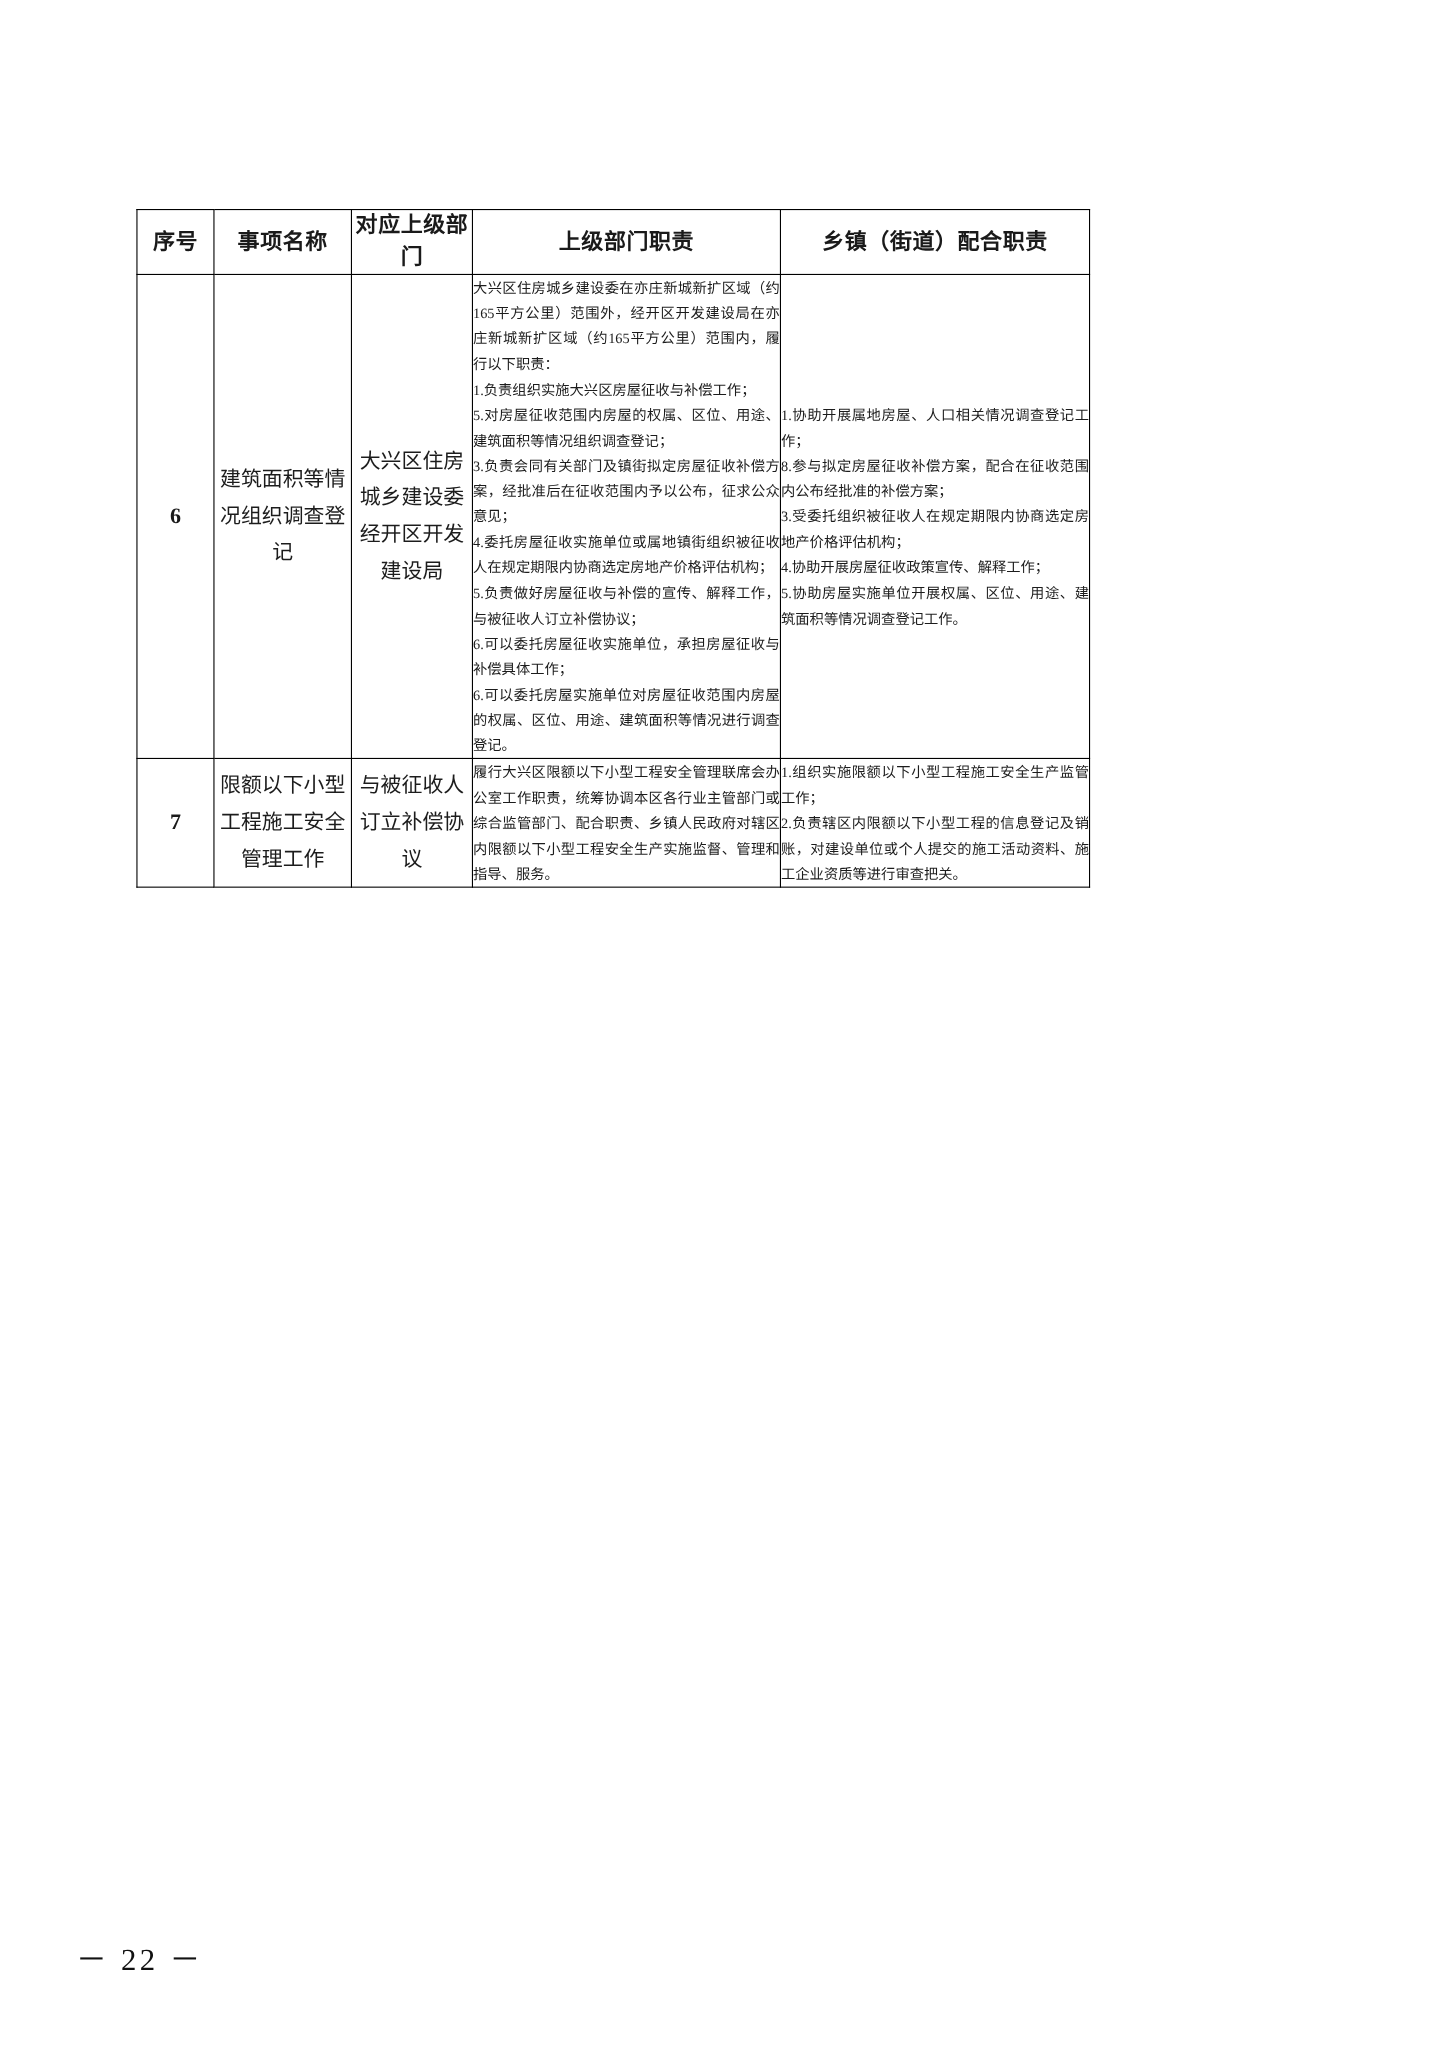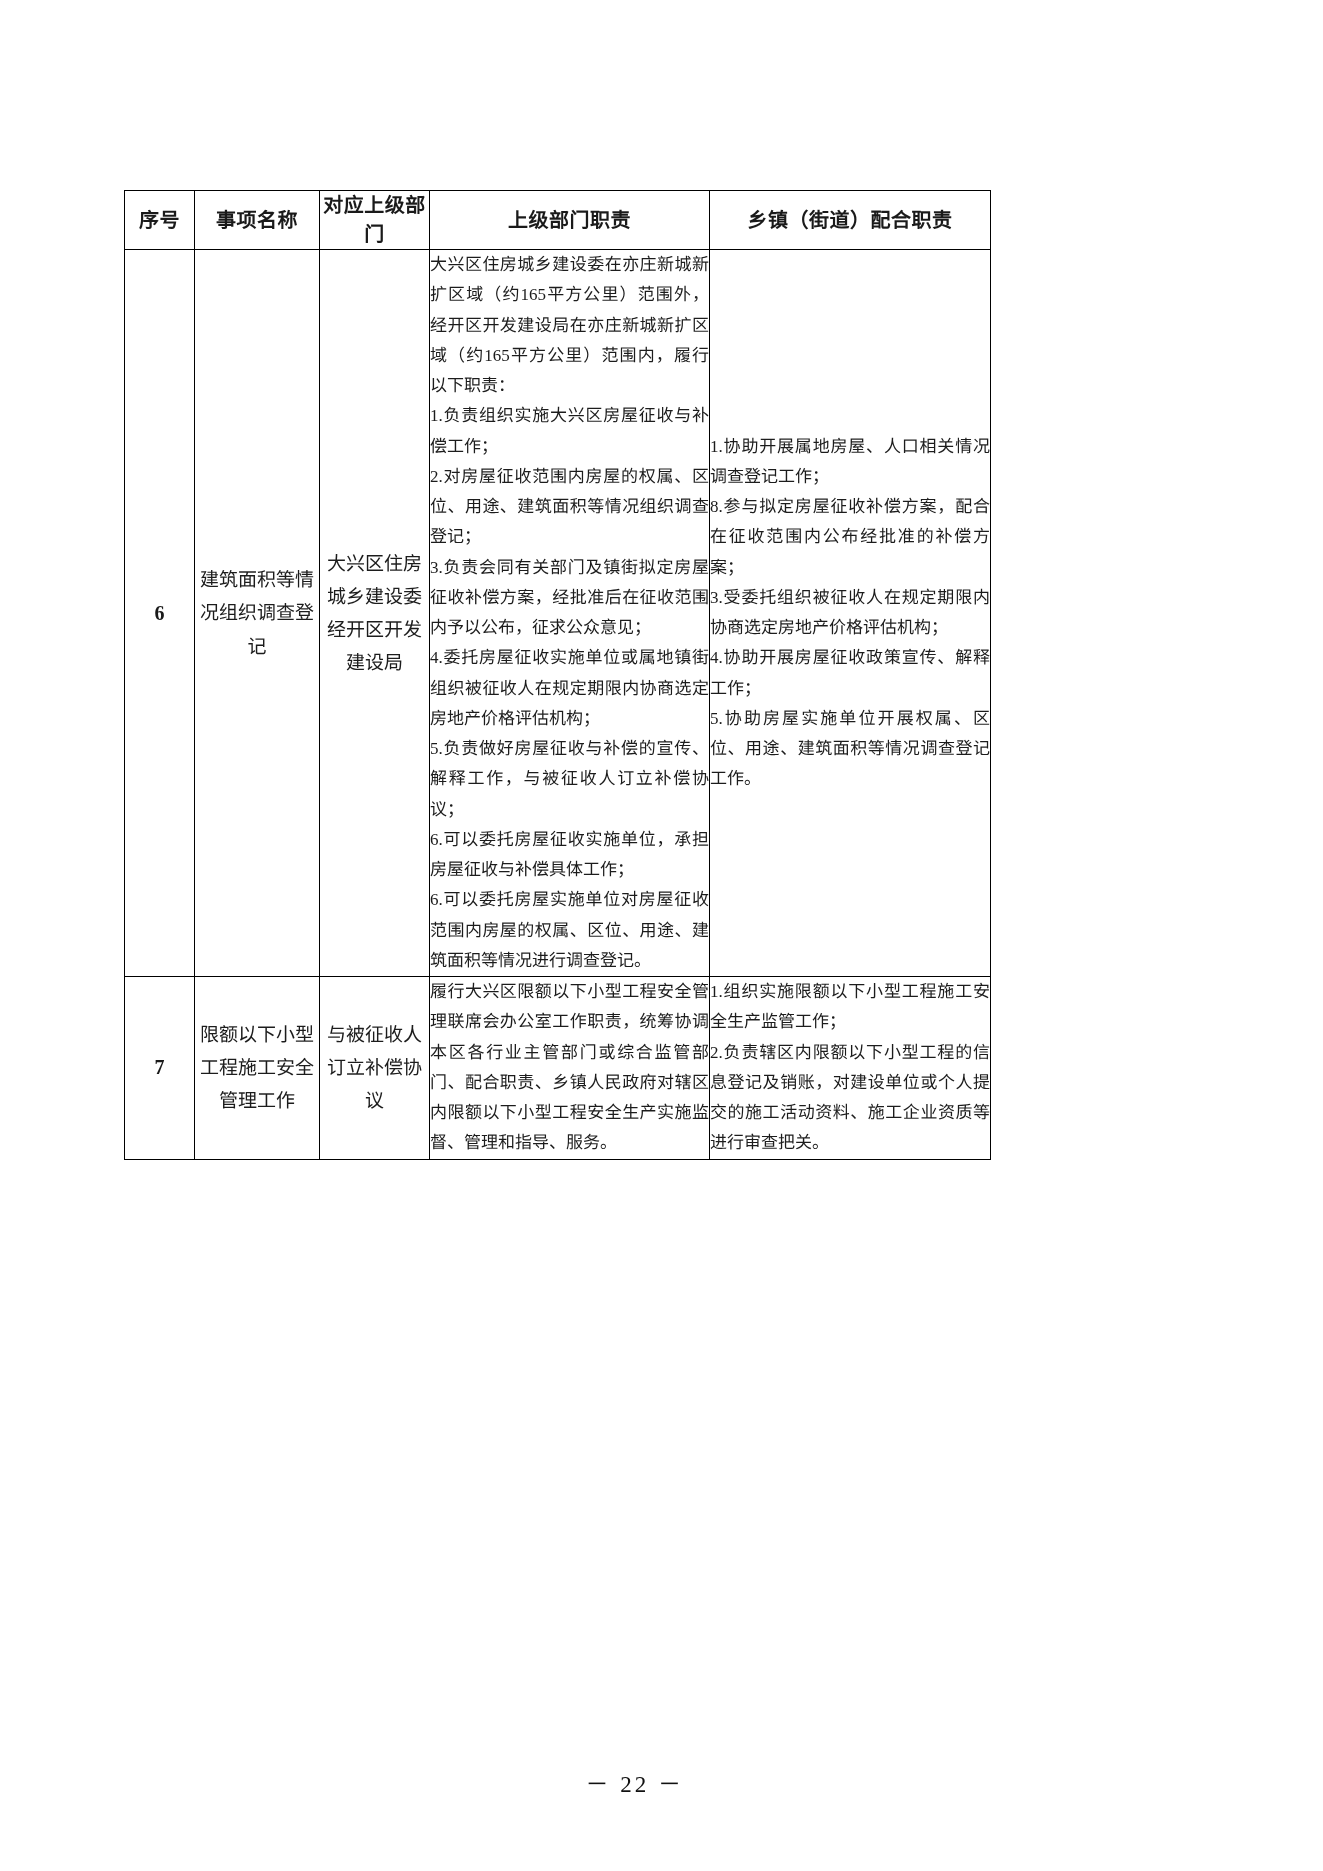--- a/index.html
+++ b/index.html
@@ -73,21 +73,21 @@
   td.cell-item,
   td.cell-dept {
     text-align: center;
     font-size: 19px;
     line-height: 1.75;
     padding: 10px 10px;
   }
 
   td.cell-duty,
   td.cell-coop {
-    font-size: 17px;
+    font-size: 13px;
     line-height: 1.78;
     padding: 12px 11px 12px 12px;
     vertical-align: top;
     text-align: justify;
     text-justify: inter-character;
   }
 
   td.cell-coop {
     vertical-align: middle;
   }
@@ -106,23 +106,23 @@
     font-family: "Liberation Serif", "DejaVu Serif", serif;
     color: #1c1c1c;
   }
 
   
   .footer {
     position: absolute;
     left: 0;
     right: 0;
     bottom: 72px;
-    text-align: right;
-    font-family: "Liberation Serif", "DejaVu Serif", serif;
-    font-size: 23px;
+    text-align: center;
+    font-family: "Liberation Serif", "DejaVu Serif", serif;
+    font-size: 28px;
     color: #111111;
     letter-spacing: 3px;
   }
   .footer .pg {
     display: inline-block;
     margin-left: 0;
   }
   .footer-inner {
     display: inline-block;
     transform: translateX(-430px);
@@ -153,21 +153,21 @@
       </thead>
       <tbody>
 
         <tr>
           <td class="cell-no">6</td>
           <td class="cell-item kai">建筑面积等情况组织调查登记</td>
           <td class="cell-dept kai">大兴区住房城乡建设委经开区开发建设局</td>
           <td class="cell-duty kai">
               <span class="para">大兴区住房城乡建设委在亦庄新城新扩区域（约165平方公里）范围外，经开区开发建设局在亦庄新城新扩区域（约165平方公里）范围内，履行以下职责：</span>
               <span class="para">1.负责组织实施大兴区房屋征收与补偿工作；</span>
-              <span class="para">2.对房屋征收范围内房屋的权属、区位、用途、建筑面积等情况组织调查登记；</span>
+              <span class="para">5.对房屋征收范围内房屋的权属、区位、用途、建筑面积等情况组织调查登记；</span>
               <span class="para">3.负责会同有关部门及镇街拟定房屋征收补偿方案，经批准后在征收范围内予以公布，征求公众意见；</span>
               <span class="para">4.委托房屋征收实施单位或属地镇街组织被征收人在规定期限内协商选定房地产价格评估机构；</span>
               <span class="para">5.负责做好房屋征收与补偿的宣传、解释工作，与被征收人订立补偿协议；</span>
               <span class="para">6.可以委托房屋征收实施单位，承担房屋征收与补偿具体工作；</span>
               <span class="para">6.可以委托房屋实施单位对房屋征收范围内房屋的权属、区位、用途、建筑面积等情况进行调查登记。</span>
             </td>
           <td class="cell-coop kai">
               <span class="para">1.协助开展属地房屋、人口相关情况调查登记工作；</span>
               <span class="para">8.参与拟定房屋征收补偿方案，配合在征收范围内公布经批准的补偿方案；</span>
               <span class="para">3.受委托组织被征收人在规定期限内协商选定房地产价格评估机构；</span>

